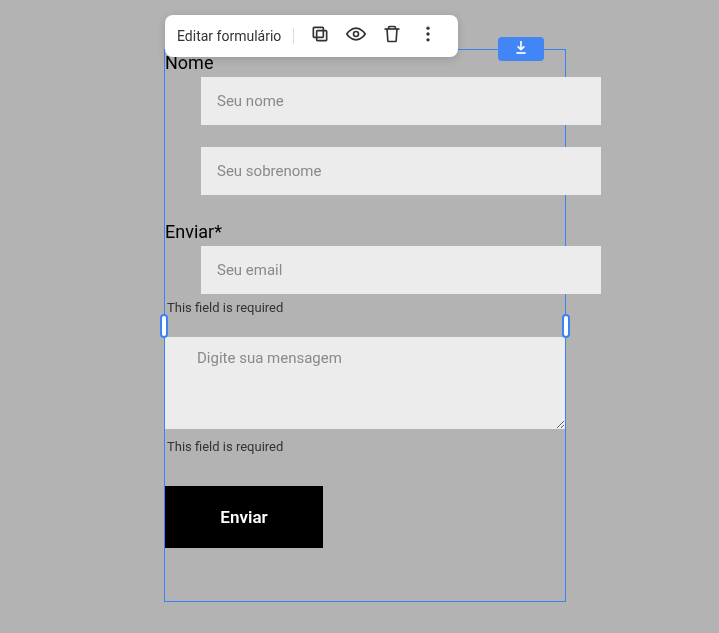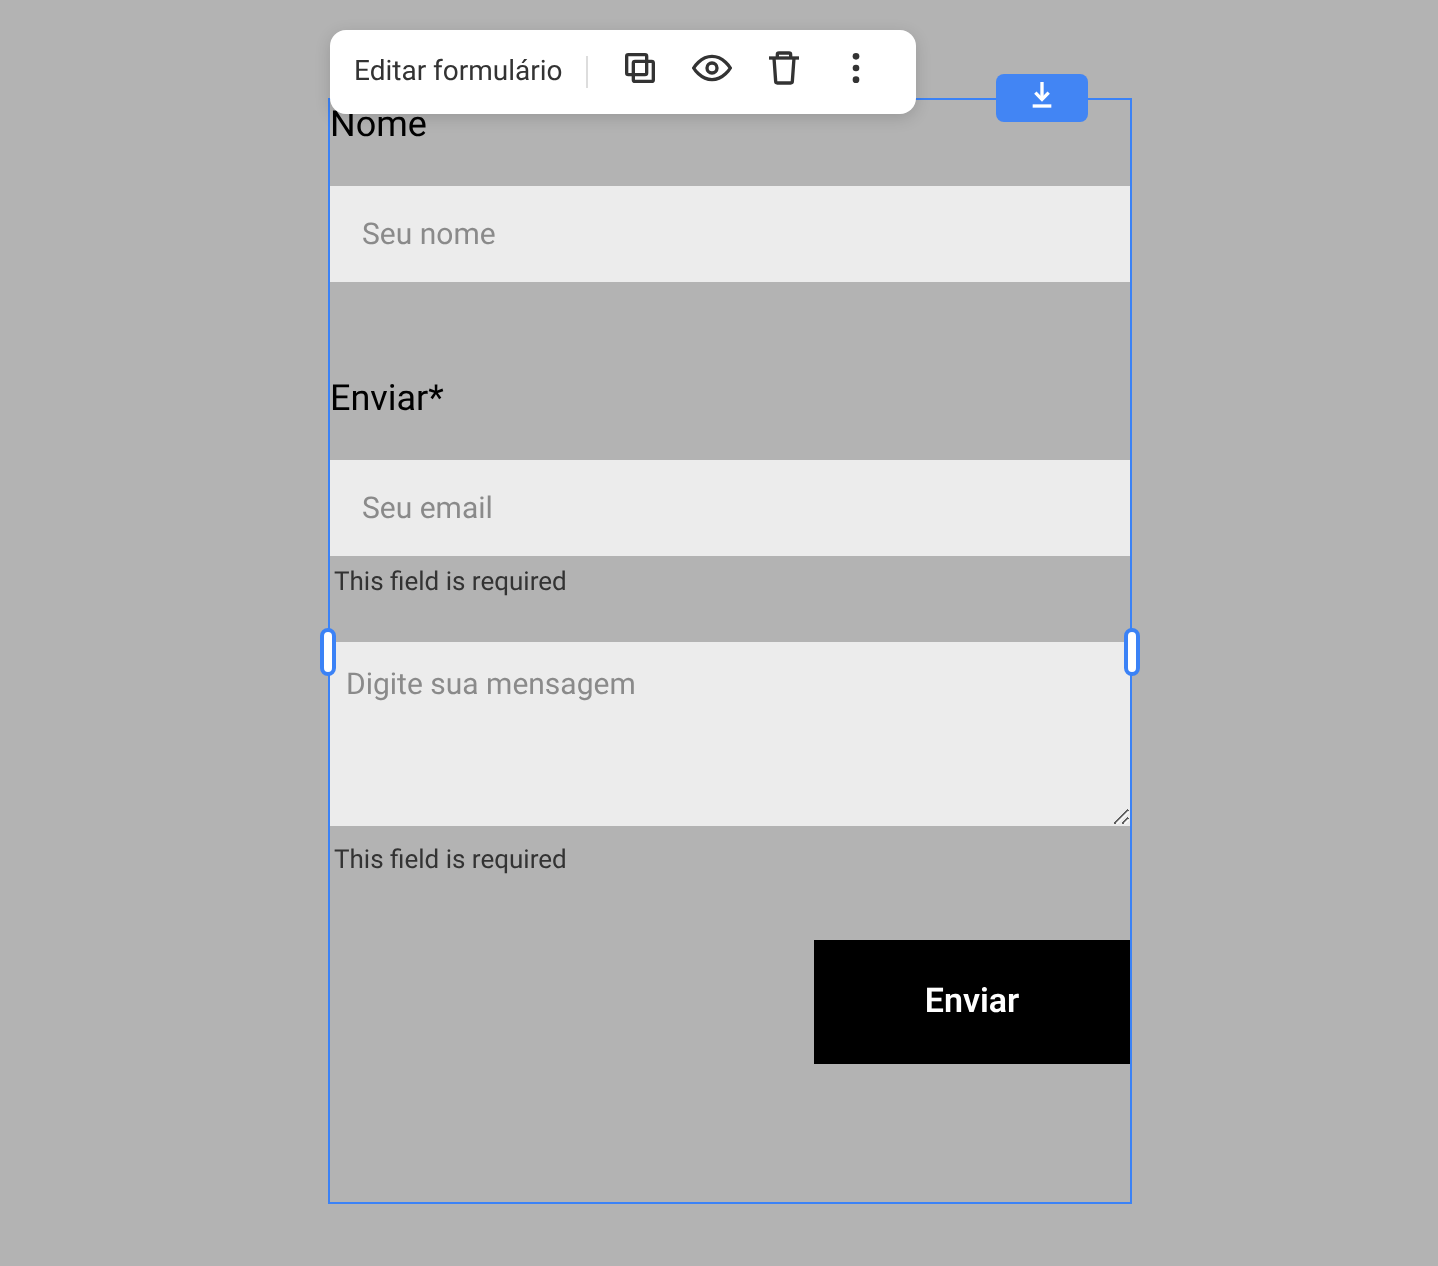--- a/index.html
+++ b/index.html
@@ -80,60 +80,61 @@
     transform: translateY(-50%);
     z-index: 6;
   }
   .handle-left { left: -5px; }
   .handle-right { right: -5px; }
 
   .field-block { padding: 0; }
   .field-label {
     font-size: 18px;
     color: #000;
-    padding: 0 0 20px 0;
+    padding: 0 0 4px 0;
     font-weight: 400;
   }
   .first-label { margin-top: 2px; }
   .text-input {
     width: 100%;
     height: 48px;
     background: #ececec;
     border: none;
     padding: 11px 16px;
     font-size: 15px;
     color: #333;
     outline: none;
     font-family: inherit;
+    margin-left: 36px;
   }
   .text-input::placeholder { color: #8a8a8a; }
   .textarea-input {
     width: 100%;
     height: 92px;
     background: #ececec;
     border: none;
-    padding: 12px 8px;
+    padding: 12px 32px;
     font-size: 15px;
     color: #333;
     outline: none;
     resize: both;
     font-family: inherit;
   }
   .textarea-input::placeholder { color: #8a8a8a; }
   .error-msg {
     font-size: 13px;
     color: #333;
     padding: 6px 0 0 2px;
   }
   .gap { height: 26px; }
   .gap-sm { height: 22px; }
 
   .submit-row {
     display: flex;
-    justify-content: flex-end;
+    justify-content: flex-start;
     margin-top: 32px;
   }
   .submit-btn {
     background: #000;
     color: #fff;
     border: none;
     width: 158px;
     height: 62px;
     font-size: 17px;
     font-weight: 600;
@@ -197,20 +198,21 @@
   <div class="handle handle-right"></div>
 
   <div class="field-block">
     <div class="field-label first-label">Nome</div>
     <input class="text-input" type="text" placeholder="Seu nome" style="">
   </div>
 
   <div class="gap-sm"></div>
 
   <div class="field-block">
+    <input class="text-input" type="text" placeholder="Seu sobrenome" style="">
   </div>
 
   <div class="gap"></div>
 
   <div class="field-block">
     <div class="field-label">Enviar*</div>
     <input class="text-input" type="text" placeholder="Seu email" style="">
     <div class="error-msg">This field is required</div>
   </div>
 

